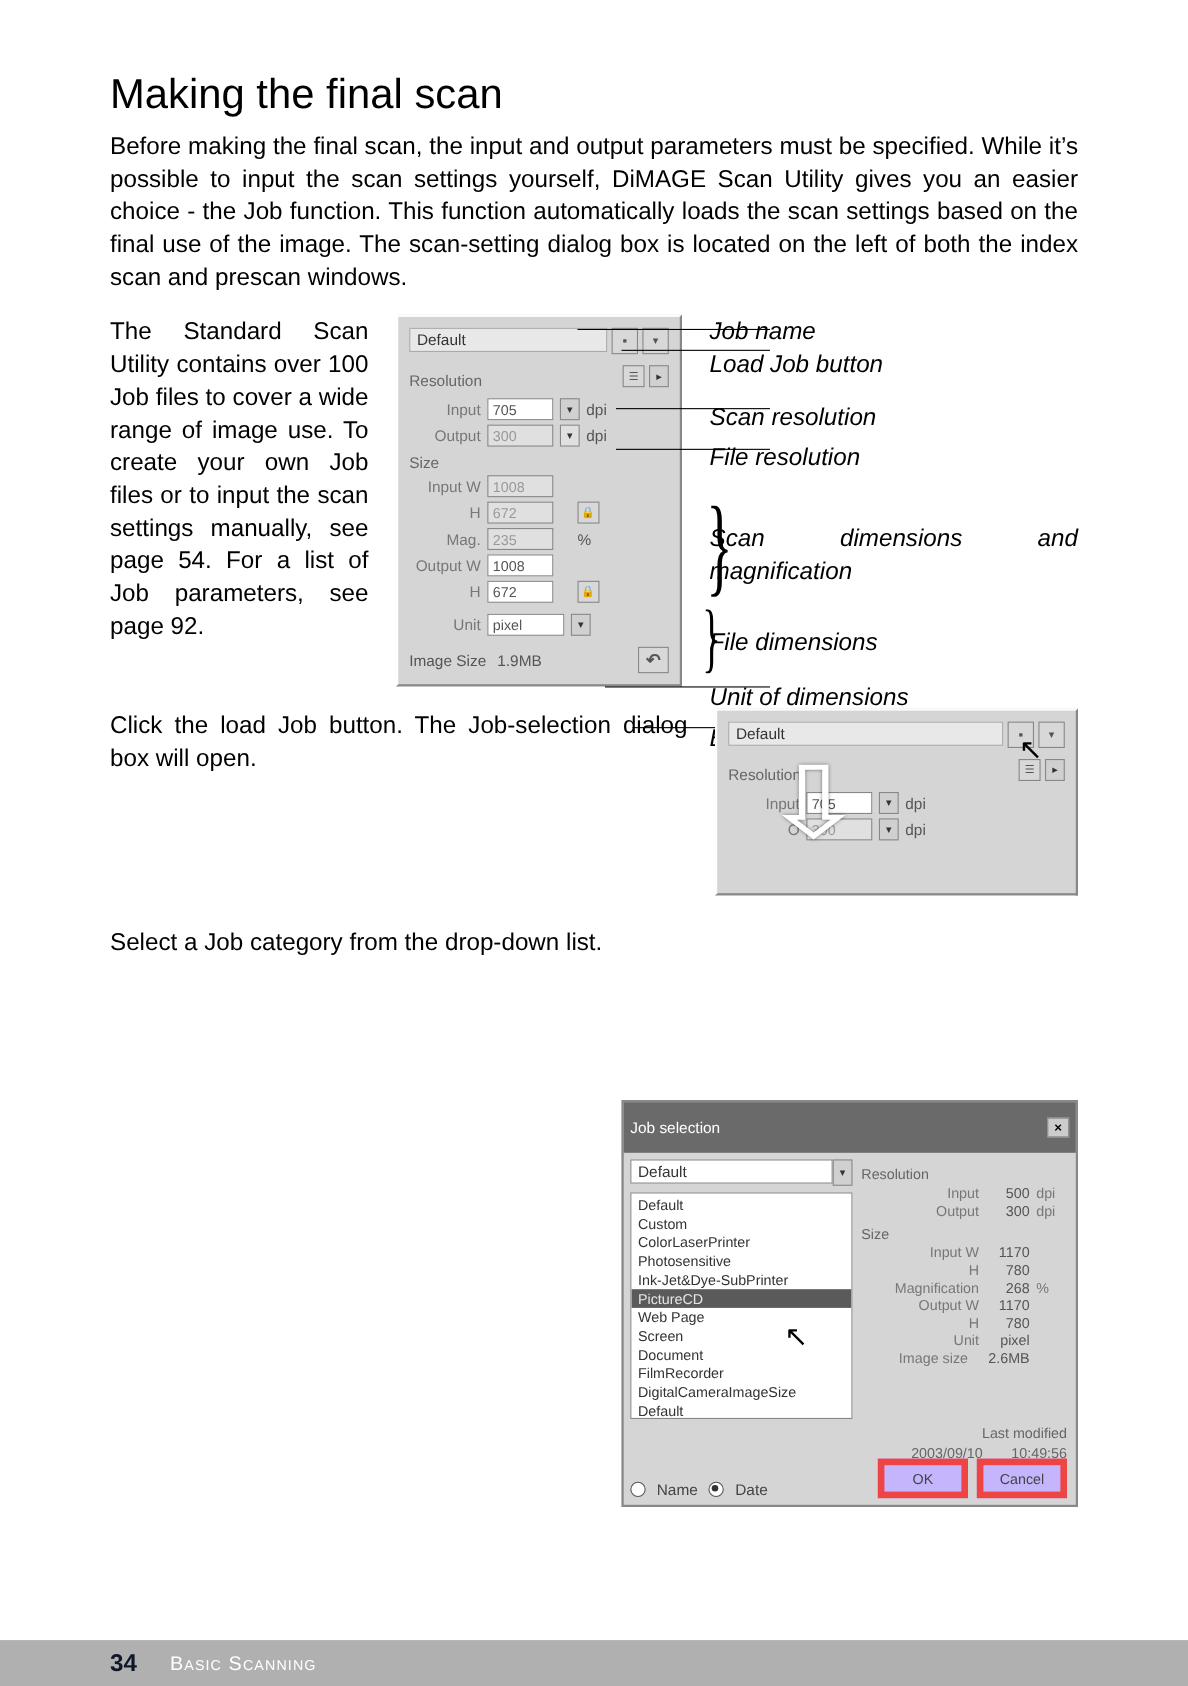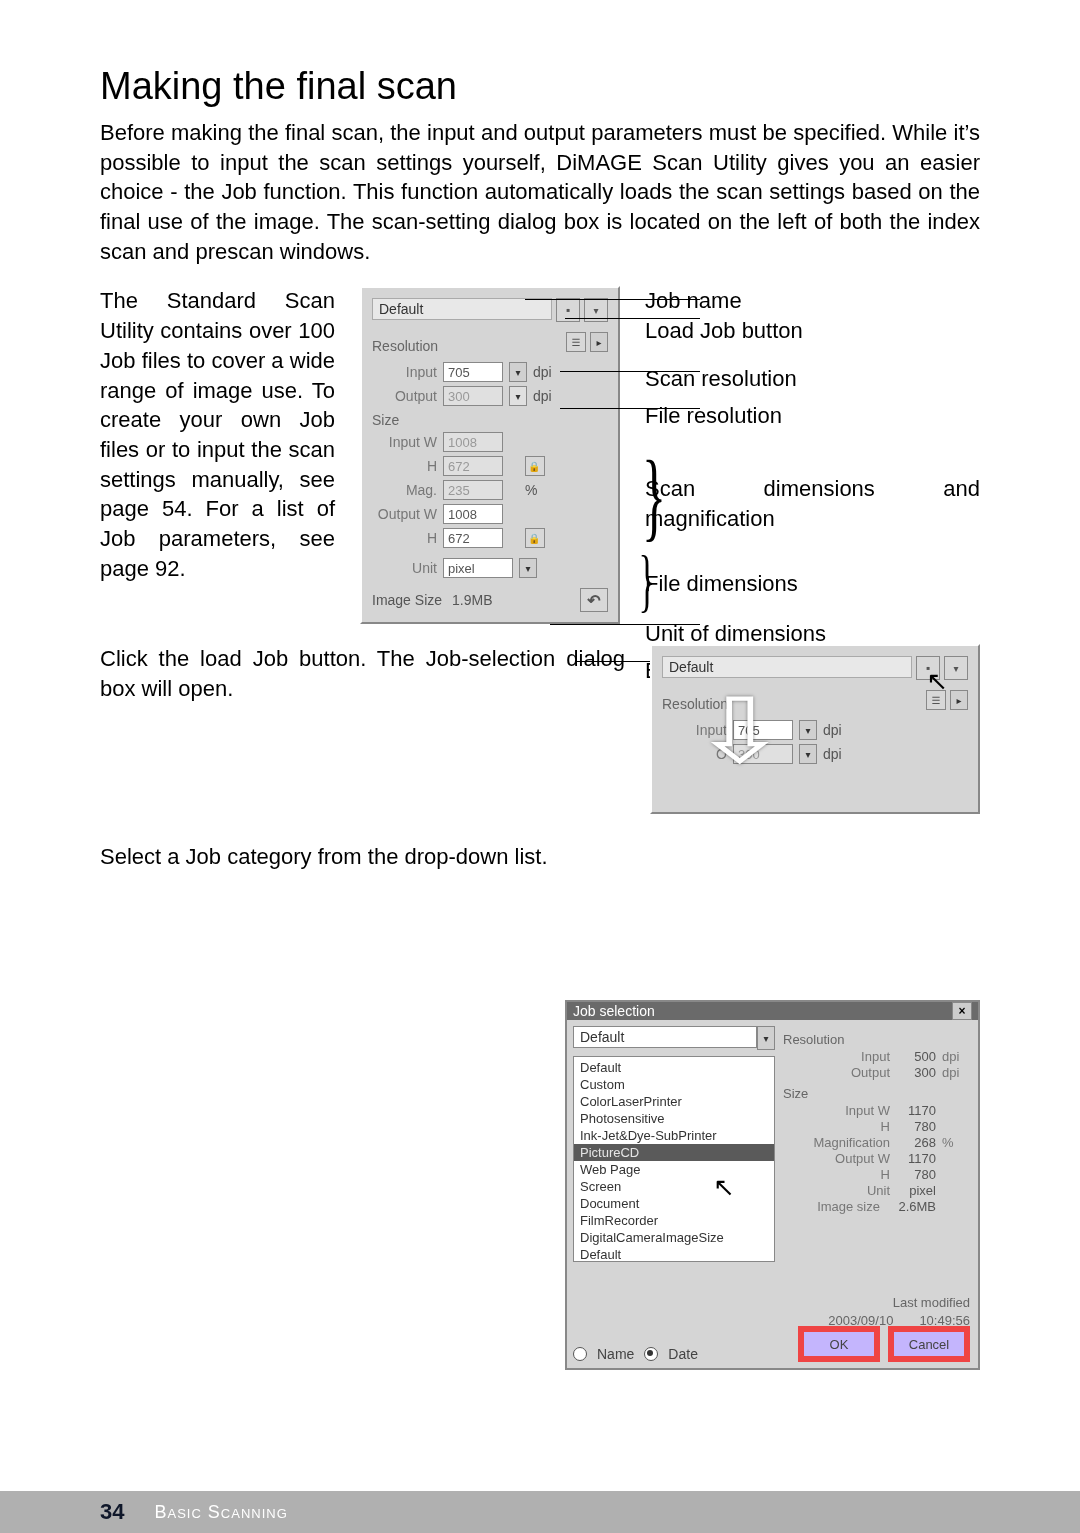--- a/index.html
+++ b/index.html
@@ -142,20 +142,21 @@
     align-items: center;
     justify-content: center;
     font-size: 16px;
     font-weight: bold;
   }
   .callouts {
     flex: 1;
     font-size: 22px;
     line-height: 1.35;
     position: relative;
+    font-style: italic;
   }
   .callouts .co {
     position: absolute;
     left: 0;
     white-space: nowrap;
   }
   .co.wrap { white-space: normal; right: 0; text-align: justify; }
   .sizenote {
     font-size: 22px;
     line-height: 1.35;
@@ -210,21 +211,21 @@
     height: 370px;
     border: 2px solid #888;
     background: #d5d5d5;
     font-size: 14px;
     color: #555;
     box-sizing: border-box;
   }
   .jtitlebar {
     background: #6a6a6a;
     color: #fff;
-    padding: 0 6px;
+    padding: 14px 6px;
     font-size: 14px;
     display: flex;
     justify-content: space-between;
     align-items: center;
     text-align: center;
   }
   .jtitlebar .x {
     width: 18px; height: 16px;
     background: #ccc;
     border: 1px solid #888;

